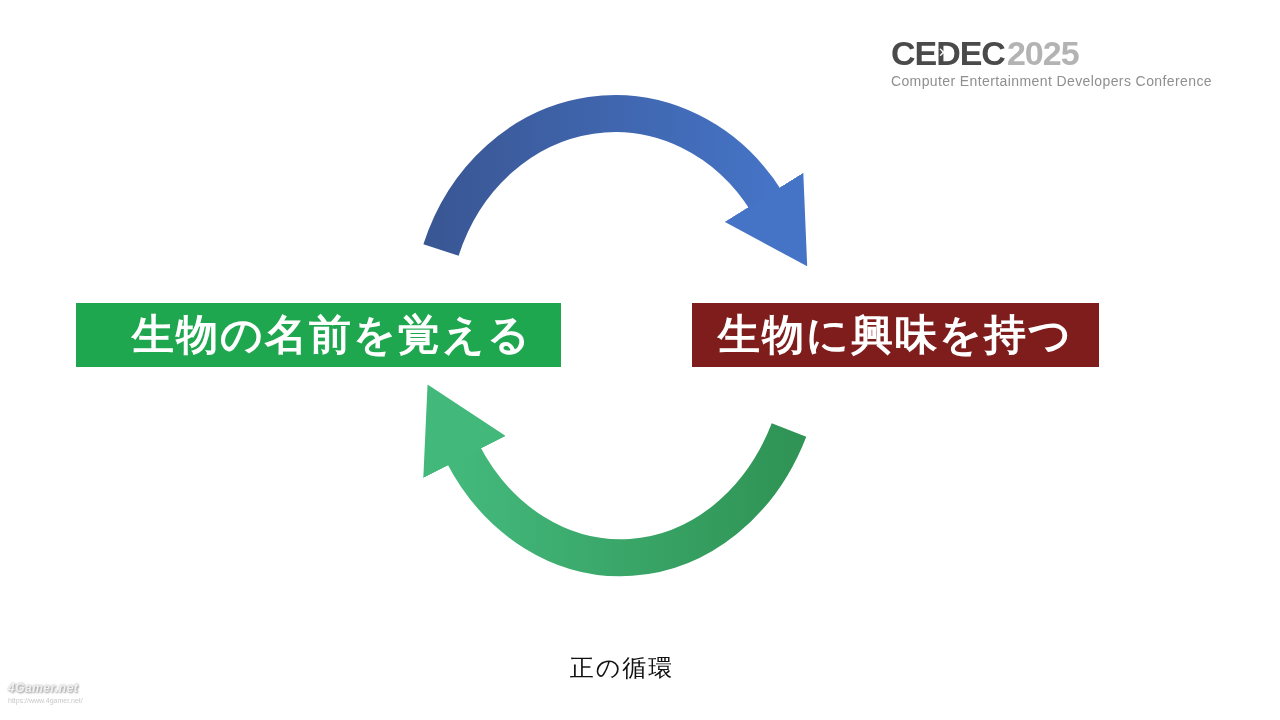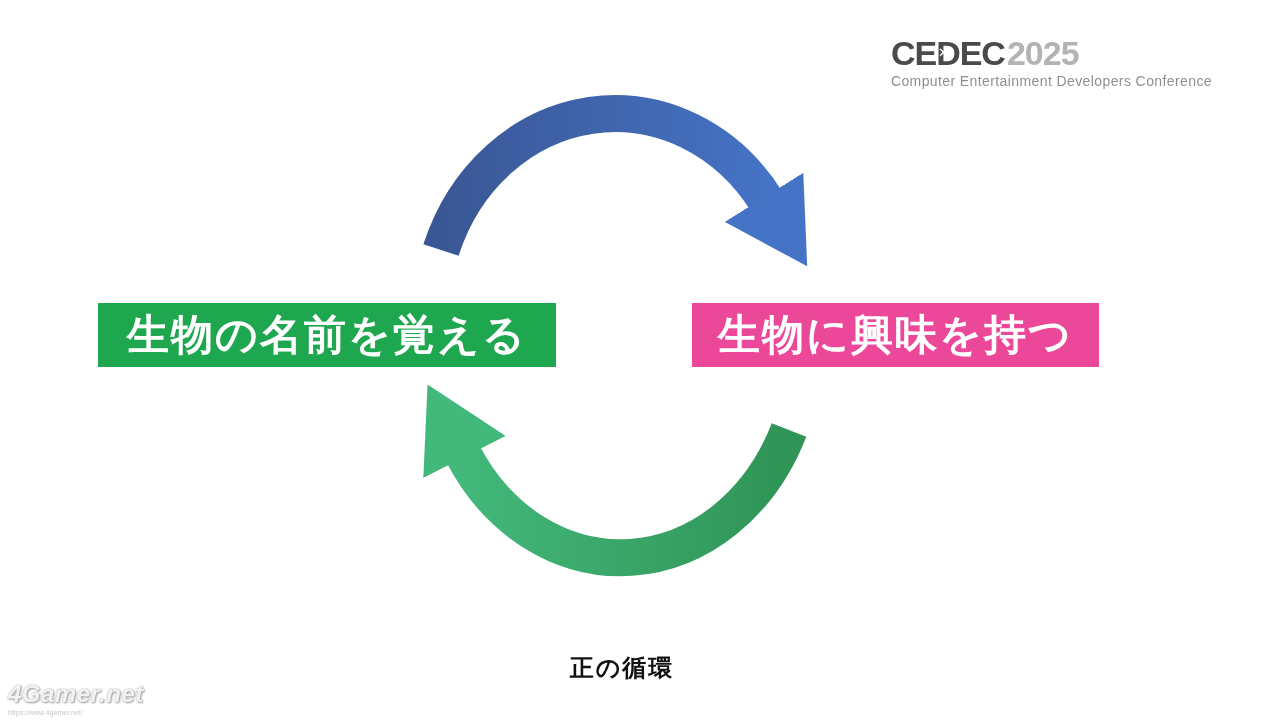--- a/index.html
+++ b/index.html
@@ -58,52 +58,52 @@
 
   
   .box {
     position: absolute;
     top: 303px;
     height: 64px;
     display: flex;
     align-items: center;
     justify-content: center;
   }
-  .box-left  { left: 98px;  width: 458px; }
+  .box-left  { left: 76px;  width: 458px; padding-left: 27px; }
   .box-right { left: 692px; width: 407px; }
   .box span {
     font-size: 42px;
     font-weight: 700;
     letter-spacing: 2px;
     white-space: nowrap;
     line-height: 1;
   }
 
   
   .caption {
     position: absolute;
     left: 0;
     top: 652px;
     width: 1244px;
     text-align: center;
     font-size: 24px;
-    font-weight: 700;
+    font-weight: 400;
     letter-spacing: 2px;
     color: #111111;
   }
 
   
   .watermark {
     position: absolute;
     left: 8px;
     top: 682px;
     line-height: 1;
   }
   .wm-name {
-    font-size: 24px;
+    font-size: 12px;
     font-weight: 800;
     font-style: italic;
     color: #f2f2f2;
     text-shadow: 0 0 2px #aaaaaa, 1px 1px 2px #999999;
     letter-spacing: 0.5px;
   }
   .wm-url {
     margin-top: 3px;
     font-size: 7px;
     color: #c9c9c9;
@@ -142,21 +142,21 @@
 
     <path d="M 441 250 A 185 206 0 0 1 767 202" fill="none" stroke="url(#gradTop)" stroke-width="37" marker-end="url(#headTop)"></path>
 
     <path d="M 789 430 A 185 218 0 0 1 462 452" fill="none" stroke="url(#gradBottom)" stroke-width="37" marker-end="url(#headBottom)"></path>
   </svg>
 
   <div class="box box-left" style="background: rgb(31, 167, 80);">
     <span style="color: rgb(255, 255, 255);">生物の名前を覚える</span>
   </div>
 
-  <div class="box box-right" style="background: #ec4899;">
+  <div class="box box-right" style="background: #7f1d1d;">
     <span style="color: rgb(255, 255, 255);">生物に興味を持つ</span>
   </div>
 
   <div class="caption">正の循環</div>
 
   <div class="watermark">
     <div class="wm-name">4Gamer.net</div>
     <div class="wm-url">https://www.4gamer.net/</div>
   </div>
 

